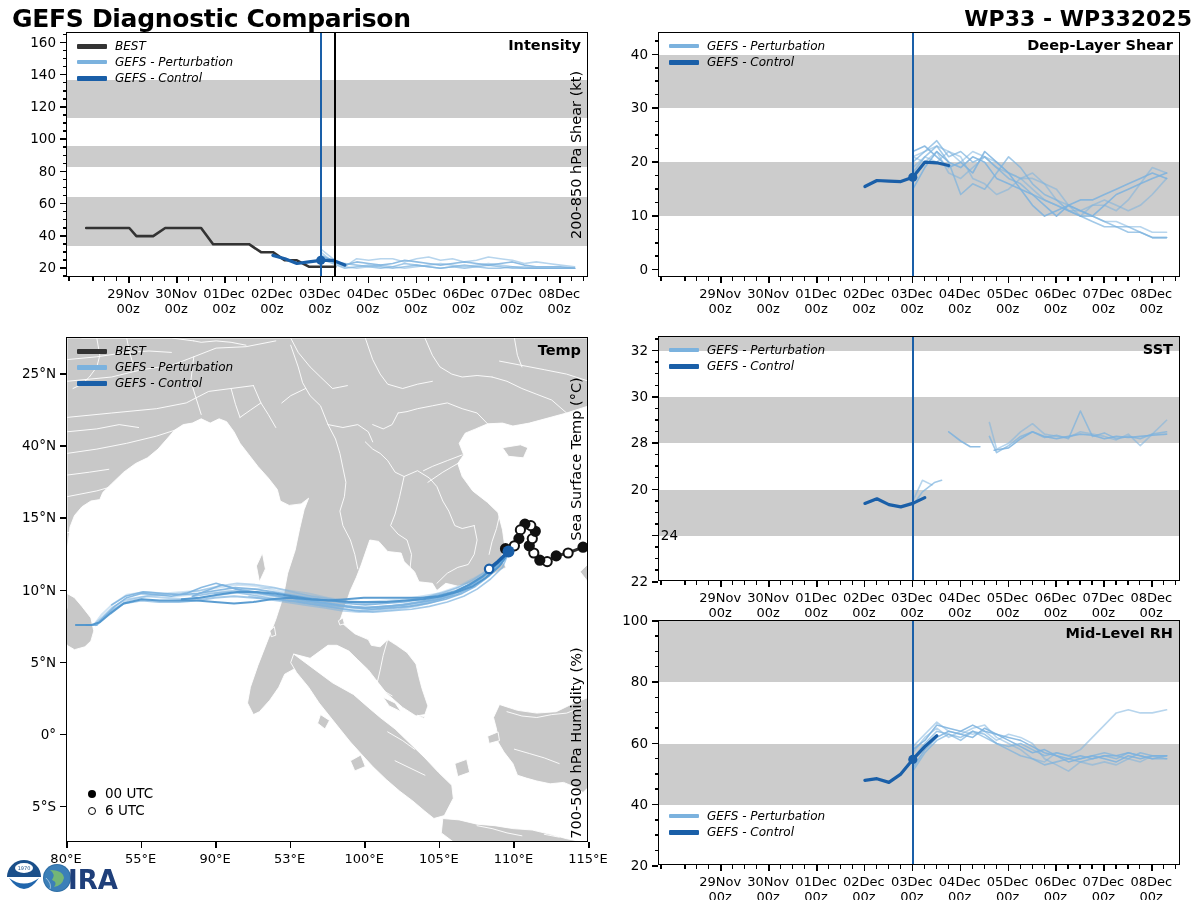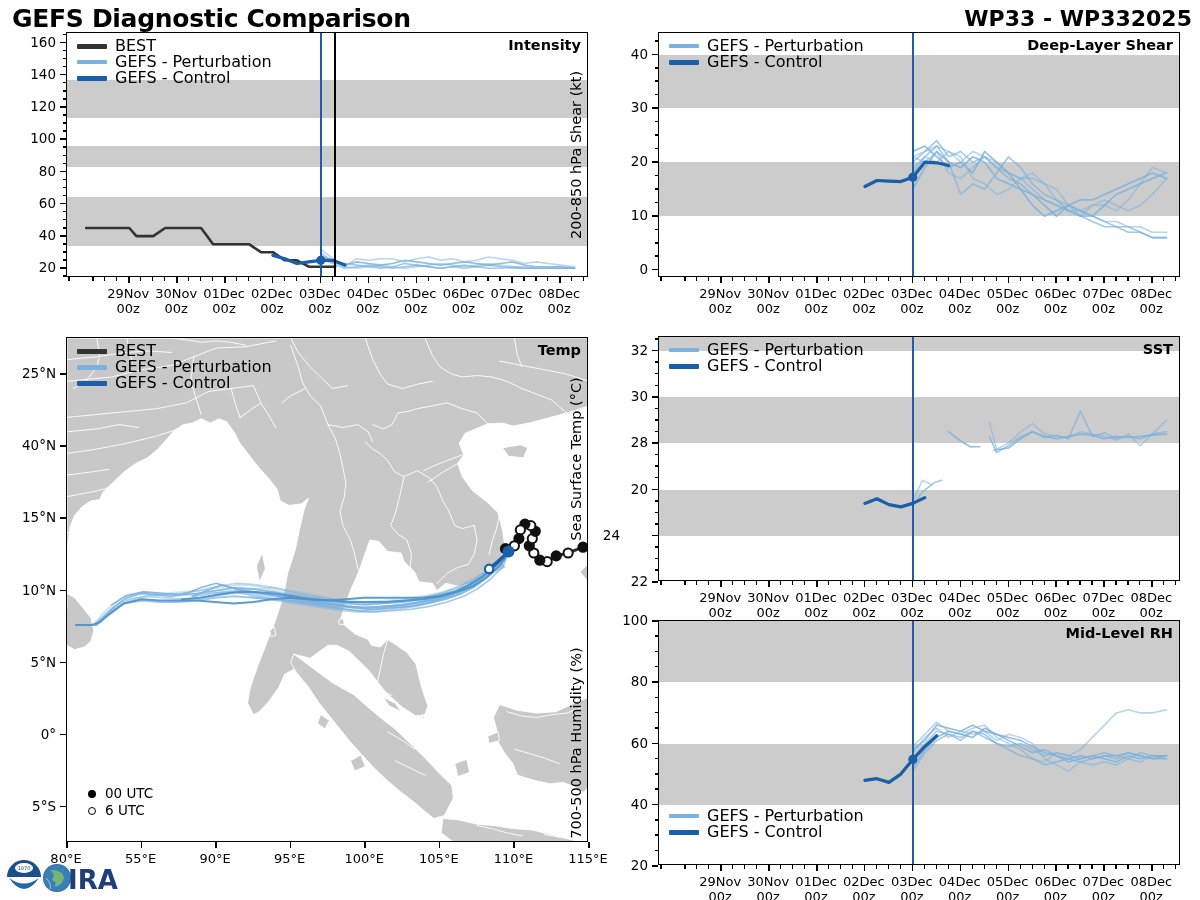--- a/index.html
+++ b/index.html
@@ -14,21 +14,21 @@
   .band{position:absolute;left:0;right:0;background:#cccccc;}
   .vline{position:absolute;top:0;bottom:0;width:2.2px;}
   .axis-title{position:absolute;font-size:14.5px;
      transform-origin:0 0;white-space:nowrap;}
   .ytick{position:absolute;font-size:13.5px;text-align:right;white-space:nowrap;}
   .ytickmark{position:absolute;height:1.5px;background:#000;}
   .xtickmark{position:absolute;width:1.5px;background:#000;}
   .xtickmin{position:absolute;width:1.2px;background:#000;}
   .xlab{position:absolute;font-size:13px;text-align:center;white-space:nowrap;line-height:15px;}
   .plabel{position:absolute;font-size:14.5px;font-weight:bold;right:6px;top:4px;}
-  .legend{position:absolute;font-size:16px;line-height:16px;}
+  .legend{position:absolute;font-size:12px;line-height:16px;font-style:italic;}
   .legend .row{display:flex;align-items:center;height:16px;}
   .legend .swatch{width:30px;height:4px;margin-right:8px;flex:none;border-radius:1px;}
   .legend .lbl{white-space:nowrap;}
   .mk-legend{position:absolute;font-size:13.5px;line-height:17px;}
   .mk-legend .row{display:flex;align-items:center;height:17px;}
   .mk-legend .dotwrap{width:26px;display:flex;justify-content:center;}
   .dotf{width:8px;height:8px;border-radius:50%;background:#000;}
   .doto{width:8px;height:8px;border-radius:50%;background:#fff;border:1.5px solid #000;box-sizing:border-box;}
   svg{display:block;}
   #logos{position:absolute;left:6px;top:856px;width:125px;height:42px;}
@@ -342,21 +342,21 @@
     <div class="ytick" style="left: 4px; top: 437.214px; width: 52px;">40°N</div>
     <div class="ytickmark" style="left: 60px; top: 373.071px; width: 6px;"></div>
     <div class="ytick" style="left: 4px; top: 365.071px; width: 52px;">25°N</div>
     <div class="xtickmark" style="left: 66px; top: 842px; height: 6px;"></div>
     <div class="xlab" style="left: 26px; top: 851px; width: 80px;">80°E</div>
     <div class="xtickmark" style="left: 140.571px; top: 842px; height: 6px;"></div>
     <div class="xlab" style="left: 100.571px; top: 851px; width: 80px;">55°E</div>
     <div class="xtickmark" style="left: 215.143px; top: 842px; height: 6px;"></div>
     <div class="xlab" style="left: 175.143px; top: 851px; width: 80px;">90°E</div>
     <div class="xtickmark" style="left: 289.714px; top: 842px; height: 6px;"></div>
-    <div class="xlab" style="left: 249.714px; top: 851px; width: 80px;">95°E</div>
+    <div class="xlab" style="left: 249.714px; top: 851px; width: 80px;">53°E</div>
     <div class="xtickmark" style="left: 364.286px; top: 842px; height: 6px;"></div>
     <div class="xlab" style="left: 324.286px; top: 851px; width: 80px;">100°E</div>
     <div class="xtickmark" style="left: 438.857px; top: 842px; height: 6px;"></div>
     <div class="xlab" style="left: 398.857px; top: 851px; width: 80px;">105°E</div>
     <div class="xtickmark" style="left: 513.429px; top: 842px; height: 6px;"></div>
     <div class="xlab" style="left: 473.429px; top: 851px; width: 80px;">110°E</div>
     <div class="xtickmark" style="left: 588px; top: 842px; height: 6px;"></div>
     <div class="xlab" style="left: 548px; top: 851px; width: 80px;">115°E</div>
   </div>
 <div id="panel-shear" class="panel" style="left: 0px; top: 0px; width: 1200px; height: 900px;">
@@ -523,21 +523,21 @@
         </div>
         <div class="row">
           <div class="swatch" style="background: rgb(26, 95, 168); height: 5px;"></div>
           <div class="lbl">GEFS - Control</div>
         </div>
       </div>
     </div>
     <div class="ytickmark" style="left: 652px; top: 581px; width: 6px;"></div>
     <div class="ytick" style="left: 602px; top: 573px; width: 46px;">22</div>
     <div class="ytickmark" style="left: 652px; top: 534.774px; width: 6px;"></div>
-    <div class="ytick" style="left: 574px; top: 526.774px; width: 46px;">24</div>
+    <div class="ytick" style="left: 632px; top: 526.774px; width: 46px;">24</div>
     <div class="ytickmark" style="left: 652px; top: 488.547px; width: 6px;"></div>
     <div class="ytick" style="left: 602px; top: 480.547px; width: 46px;">20</div>
     <div class="ytickmark" style="left: 652px; top: 442.321px; width: 6px;"></div>
     <div class="ytick" style="left: 602px; top: 434.321px; width: 46px;">28</div>
     <div class="ytickmark" style="left: 652px; top: 396.094px; width: 6px;"></div>
     <div class="ytick" style="left: 602px; top: 388.094px; width: 46px;">30</div>
     <div class="ytickmark" style="left: 652px; top: 349.868px; width: 6px;"></div>
     <div class="ytick" style="left: 602px; top: 341.868px; width: 46px;">32</div>
     <div class="ytickmark" style="left: 654.5px; top: 581px; width: 3.5px;"></div>
     <div class="ytickmark" style="left: 654.5px; top: 569.443px; width: 3.5px;"></div>

